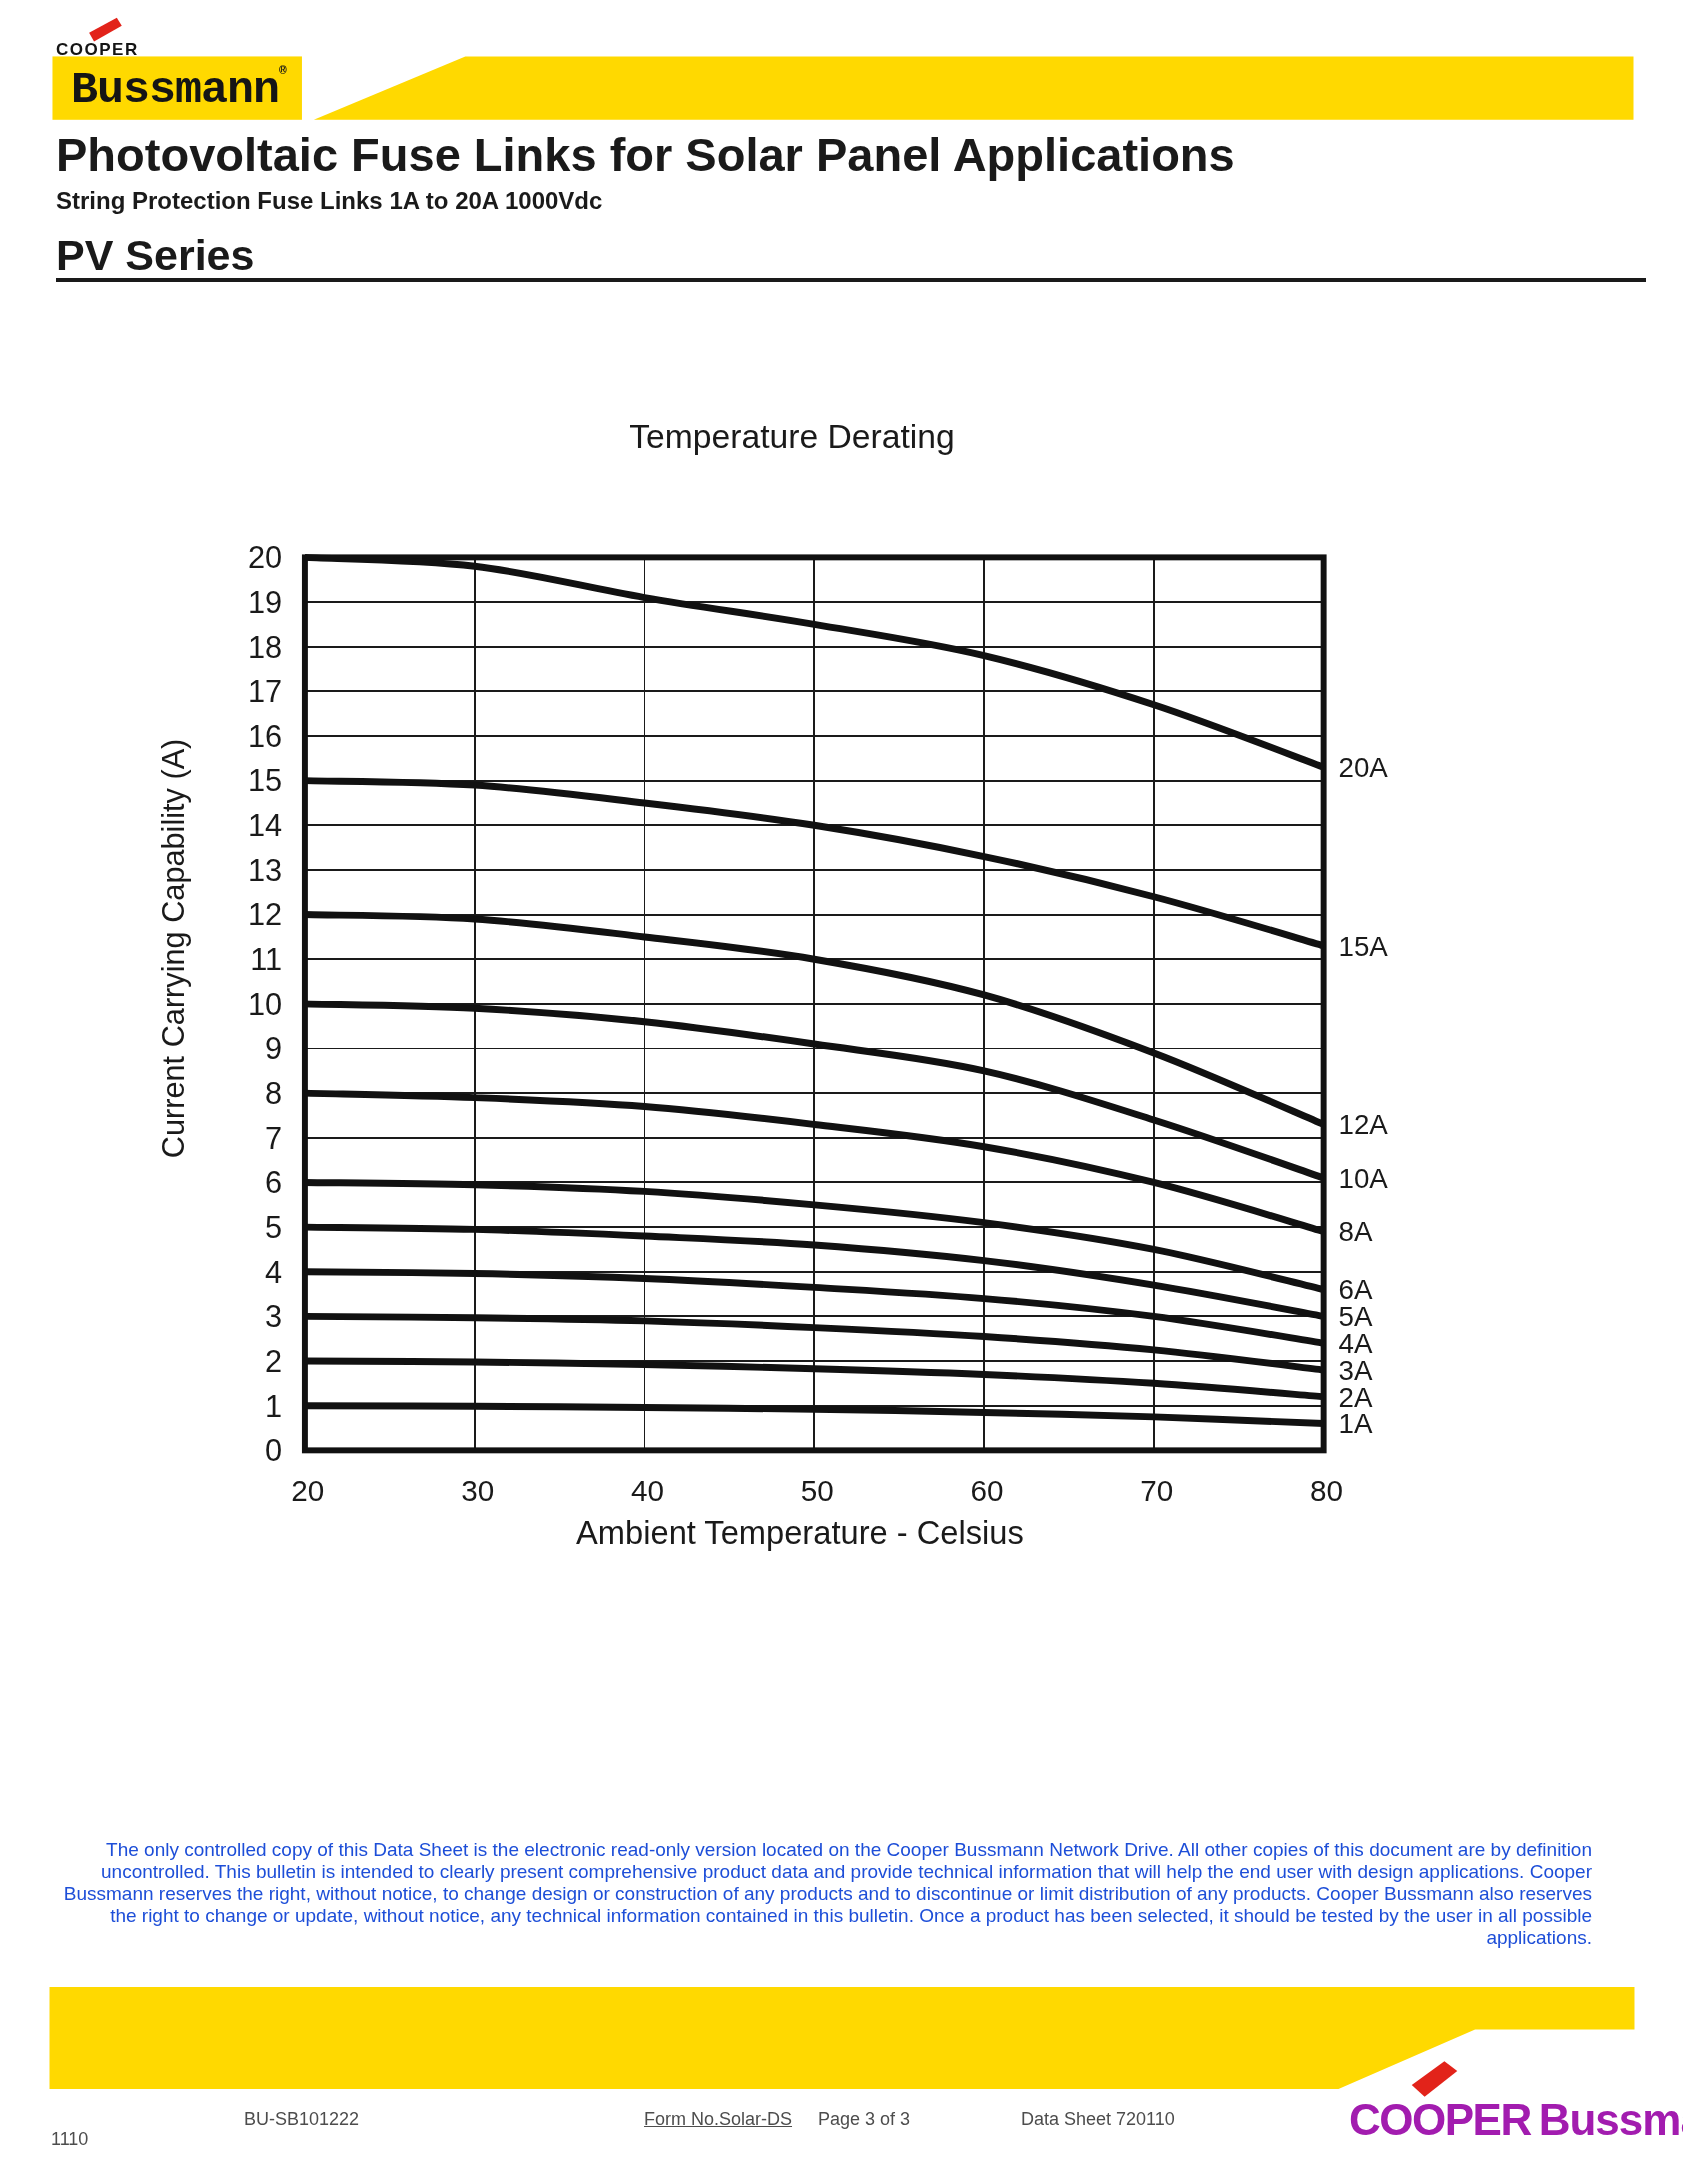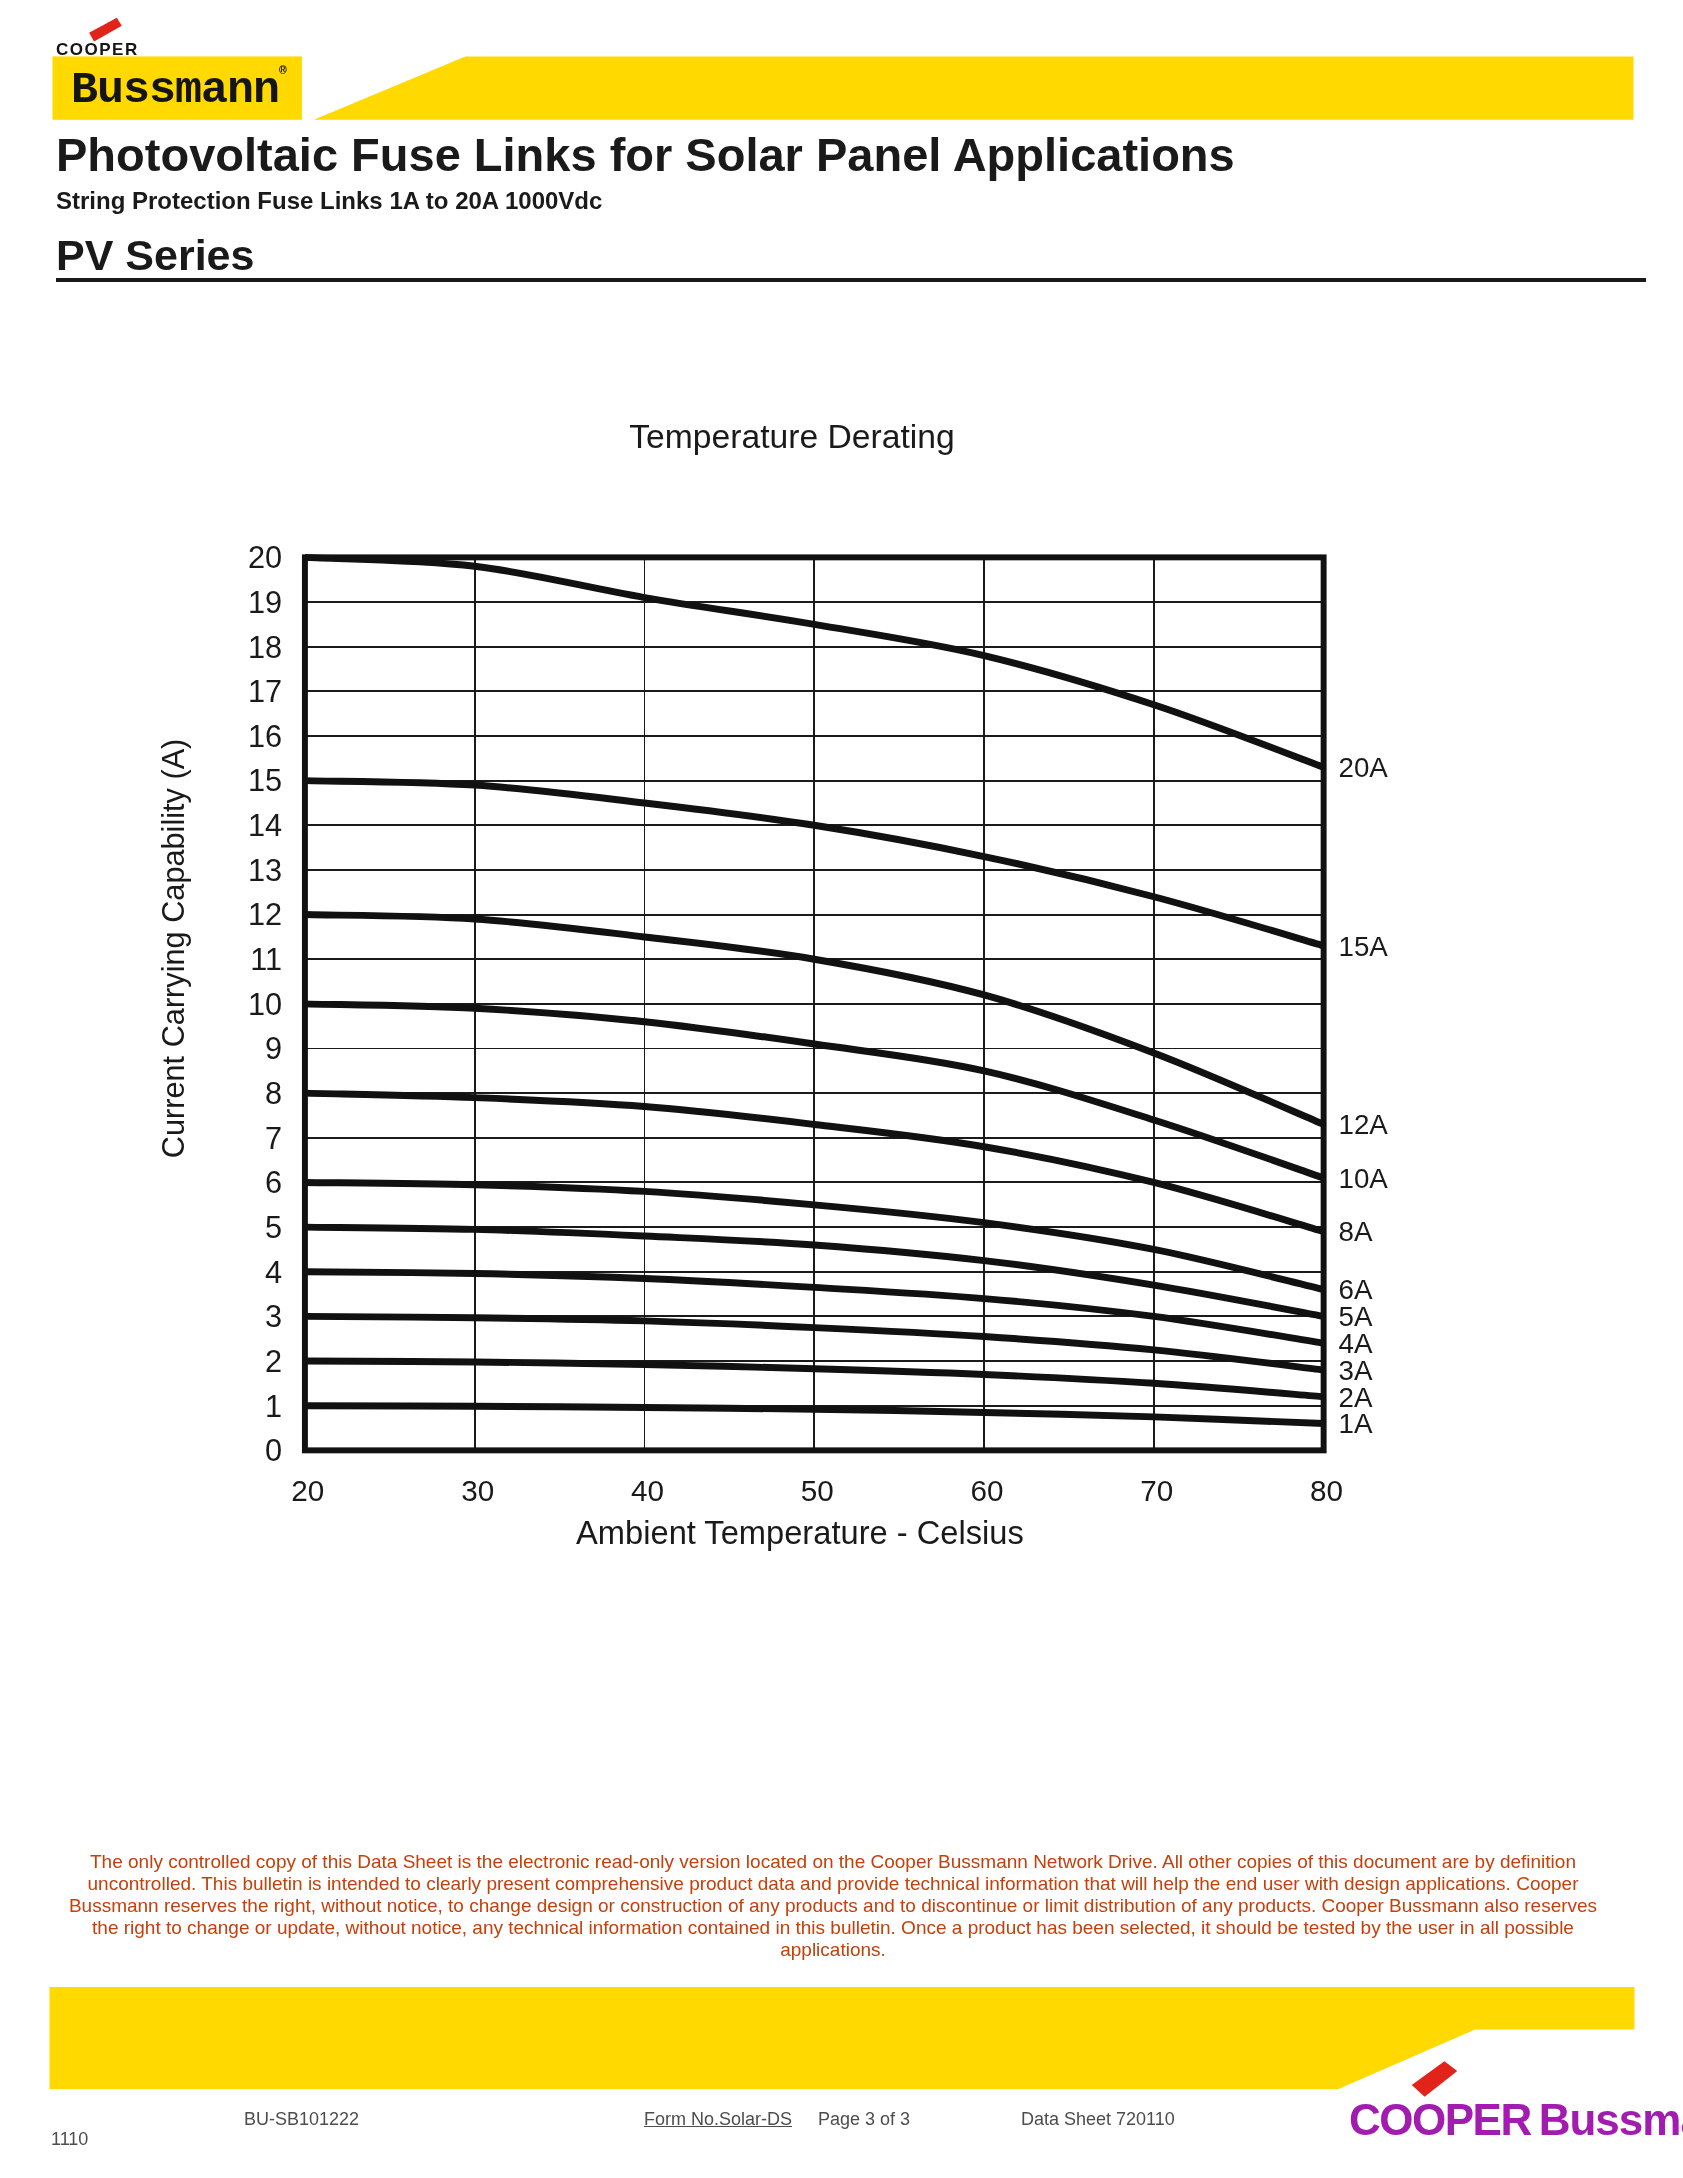--- a/index.html
+++ b/index.html
@@ -32,22 +32,22 @@
   }
   .series-line{
     position:absolute; left:56px; top:231px; font-size:43px; font-weight:700;
     white-space:nowrap;
   }
   .rule{ position:absolute; left:56px; top:278px; width:1590px; height:4px; background:#1a1a1a; }
 
   #chart-svg{ position:absolute; left:0; top:0; width:1683px; height:2178px; }
 
   .disclaimer{
-    position:absolute; left:50px; top:1839px; width:1542px; margin:12px;
-    font-size:19px; line-height:22px; color:#c2410c; text-align:center;
+    position:absolute; left:50px; top:1839px; width:1542px; margin:0;
+    font-size:19px; line-height:22px; color:#1d4ed8; text-align:right;
   }
 
   .footer-row{ position:absolute; left:0; top:2109px; width:1683px; height:24px; font-size:18px; color:#4d4d4d; }
   .footer-row span{ position:absolute; top:0; white-space:nowrap; }
   .f-date{ left:51px;margin-top:20px; } .f-doc{ left:244px; } .f-form{ left:644px;text-decoration:underline; }
   .f-page{ left:818px; } .f-sheet{ left:1021px;text-align:center; }
 
   .bottom-logo{
     position:absolute; left:1349px; top:2095px; font-size:44px; color:#a21caf;
     white-space:nowrap; letter-spacing:-1px;

